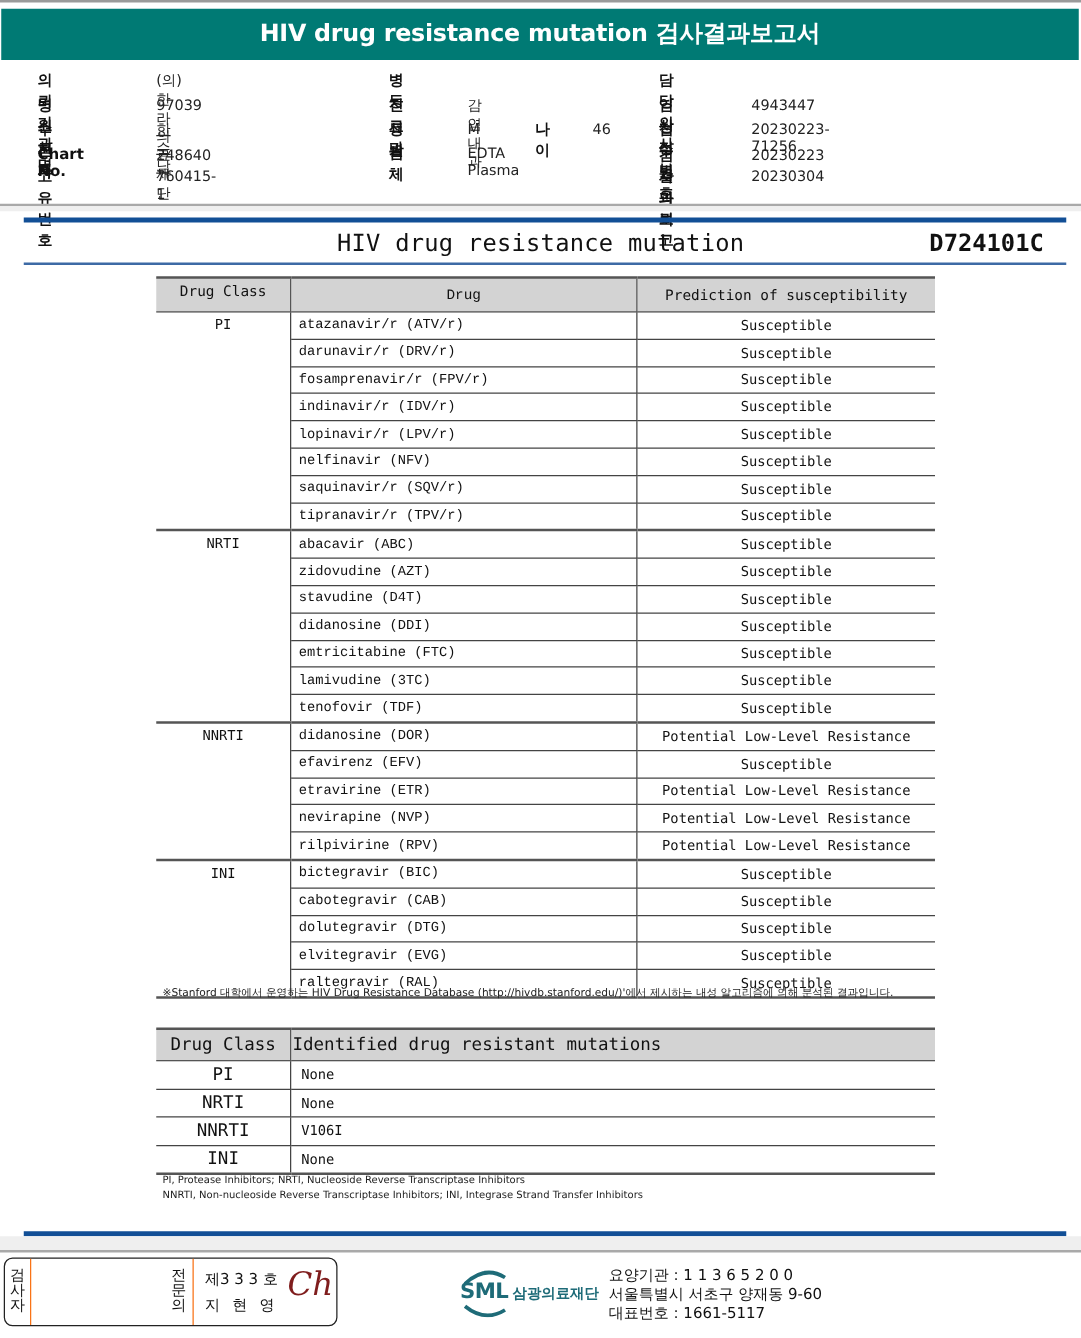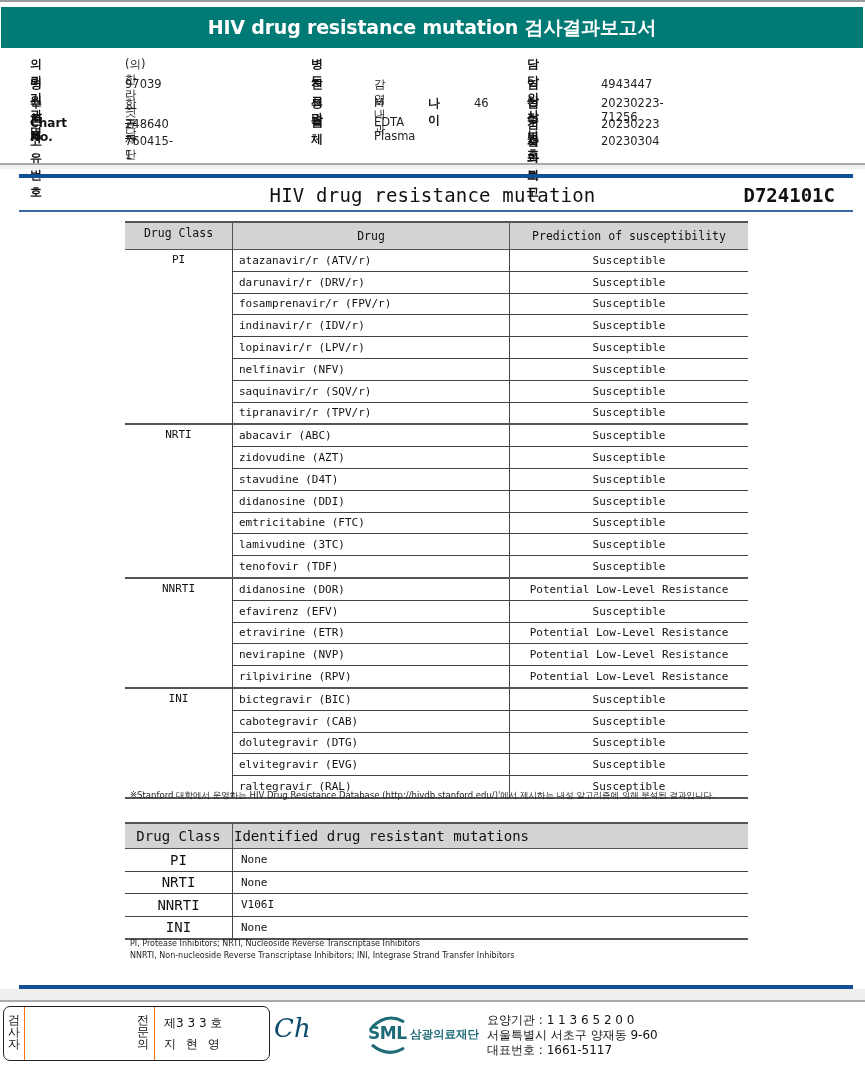--- a/index.html
+++ b/index.html
@@ -13,21 +13,21 @@
   .sep1b { position:absolute; left:0; top:165px; width:865px; height:4px; background:#efefef; }
   .blue-bar { position:absolute; left:19px; top:174px; width:834px; height:4px; background:#124f96; }
   .report-title { position:absolute; left:0; width:865px; top:184px; text-align:center; font-family:"DejaVu Sans Mono", monospace; font-size:19px; letter-spacing:0.2px; }
   .report-code { position:absolute; right:30px; top:184px; font-family:"DejaVu Sans Mono", monospace; font-size:19px; font-weight:bold; }
   .blue-line { position:absolute; left:19px; top:210px; width:834px; height:2px; background:#3d6aa5; }
   table { border-collapse:collapse; font-family:"DejaVu Sans Mono", monospace; }
   .t1 { position:absolute; left:125px; top:221px; width:623px; font-size:11px; }
   .t1 th { background:#d3d3d3; font-weight:normal; height:22px; border-top:2px solid #555; border-bottom:1px solid #555; font-size:11.5px; }
   .t1 td { height:20.8px; padding:0; border-bottom:1px solid #444; }
   .t1 .c1 { width:105px; text-align:center; vertical-align:top; padding-top:3px; border-right:1px solid #444; }
-  .t1 .c2 { width:270px; padding-left:6px; border-right:1px solid #444; }
+  .t1 .c2 { width:270px; padding-left:6px; border-right:1px solid #444;font-family:Liberation Mono, monospace; }
   .t1 .c3 { text-align:center; }
   .t1 th.c1, .t1 th.c2 { border-right:1px solid #555; }
   .t1 tr.grp-end td { border-bottom:2px solid #555; }
   .t1 tr.last td { border-bottom:2px solid #555; }
   .note { position:absolute; left:130px; top:790px; width:615px; font-size:8.5px; line-height:11px; color:#222; }
   .t2 { position:absolute; left:125px; top:822px; width:623px; }
   .t2 th { background:#d3d3d3; font-weight:normal; height:22px; border-top:2px solid #555; border-bottom:1px solid #555; font-size:14px; text-align:left; }
   .t2 th.c1 { text-align:center; border-right:1px solid #555; width:105px; }
   .t2 th.c2 { padding-left:1px; }
   .t2 td { height:21.5px; border-bottom:1px solid #444; padding:0; }
@@ -35,21 +35,21 @@
   .t2 td.c2 { padding-left:8px; font-size:11px; }
   .t2 tr.last td { border-bottom:2px solid #555; }
   .abbr { position:absolute; left:130px; top:938px; font-size:8px; line-height:12px; color:#222; font-family:"DejaVu Sans", sans-serif; }
   .blue-bar2 { position:absolute; left:19px; top:985px; width:834px; height:4px; background:#124f96; }
   .sep2a { position:absolute; left:0; top:989px; width:865px; height:11px; background:#efefef; }
   .sep2 { position:absolute; left:0; top:1000px; width:865px; height:2px; background:#a9a9a9; }
   .sign-box { position:absolute; left:3px; top:1006px; width:265px; height:53px; border:1px solid #222; border-radius:7px; font-size:12px; }
   .sign-box .vcell { position:absolute; top:0; height:53px; border-right:1px solid #f97316; }
   .vlabel { position:absolute; font-size:12px; line-height:12px; text-align:center; width:14px; }
   .stamp { position:absolute; left:98px; top:13px; width:22px; height:22px; border-radius:50%; background:#d23b45; color:#fff; font-size:9px; text-align:center; line-height:22px; font-weight:bold; }
-  .sig { position:absolute; left:226px; top:6px; font-family:"DejaVu Serif", serif; font-style:italic; font-size:26px; color:#0c4a6e;margin-left:44px; }
+  .sig { position:absolute; left:226px; top:6px; font-family:"DejaVu Serif", serif; font-style:italic; font-size:26px; color:#7f1d1d; }
   .logo { position:absolute; left:366px; top:1014px; width:45px; height:40px; }
   .logo-text { position:absolute; left:368px; top:1023px; font-size:17px; font-weight:bold; color:#1e6b78; letter-spacing:-0.5px; }
   .logo-kor { position:absolute; left:410px; top:1027px; font-size:11.5px; font-weight:bold; color:#1e6b78; }
   .addr { position:absolute; left:487px; top:1013px; font-size:12px; line-height:15px; color:#111; }
 </style>
 </head>
 <body>
 
 <div class="topline"></div>
 <div class="banner">HIV drug resistance mutation 검사결과보고서</div>

